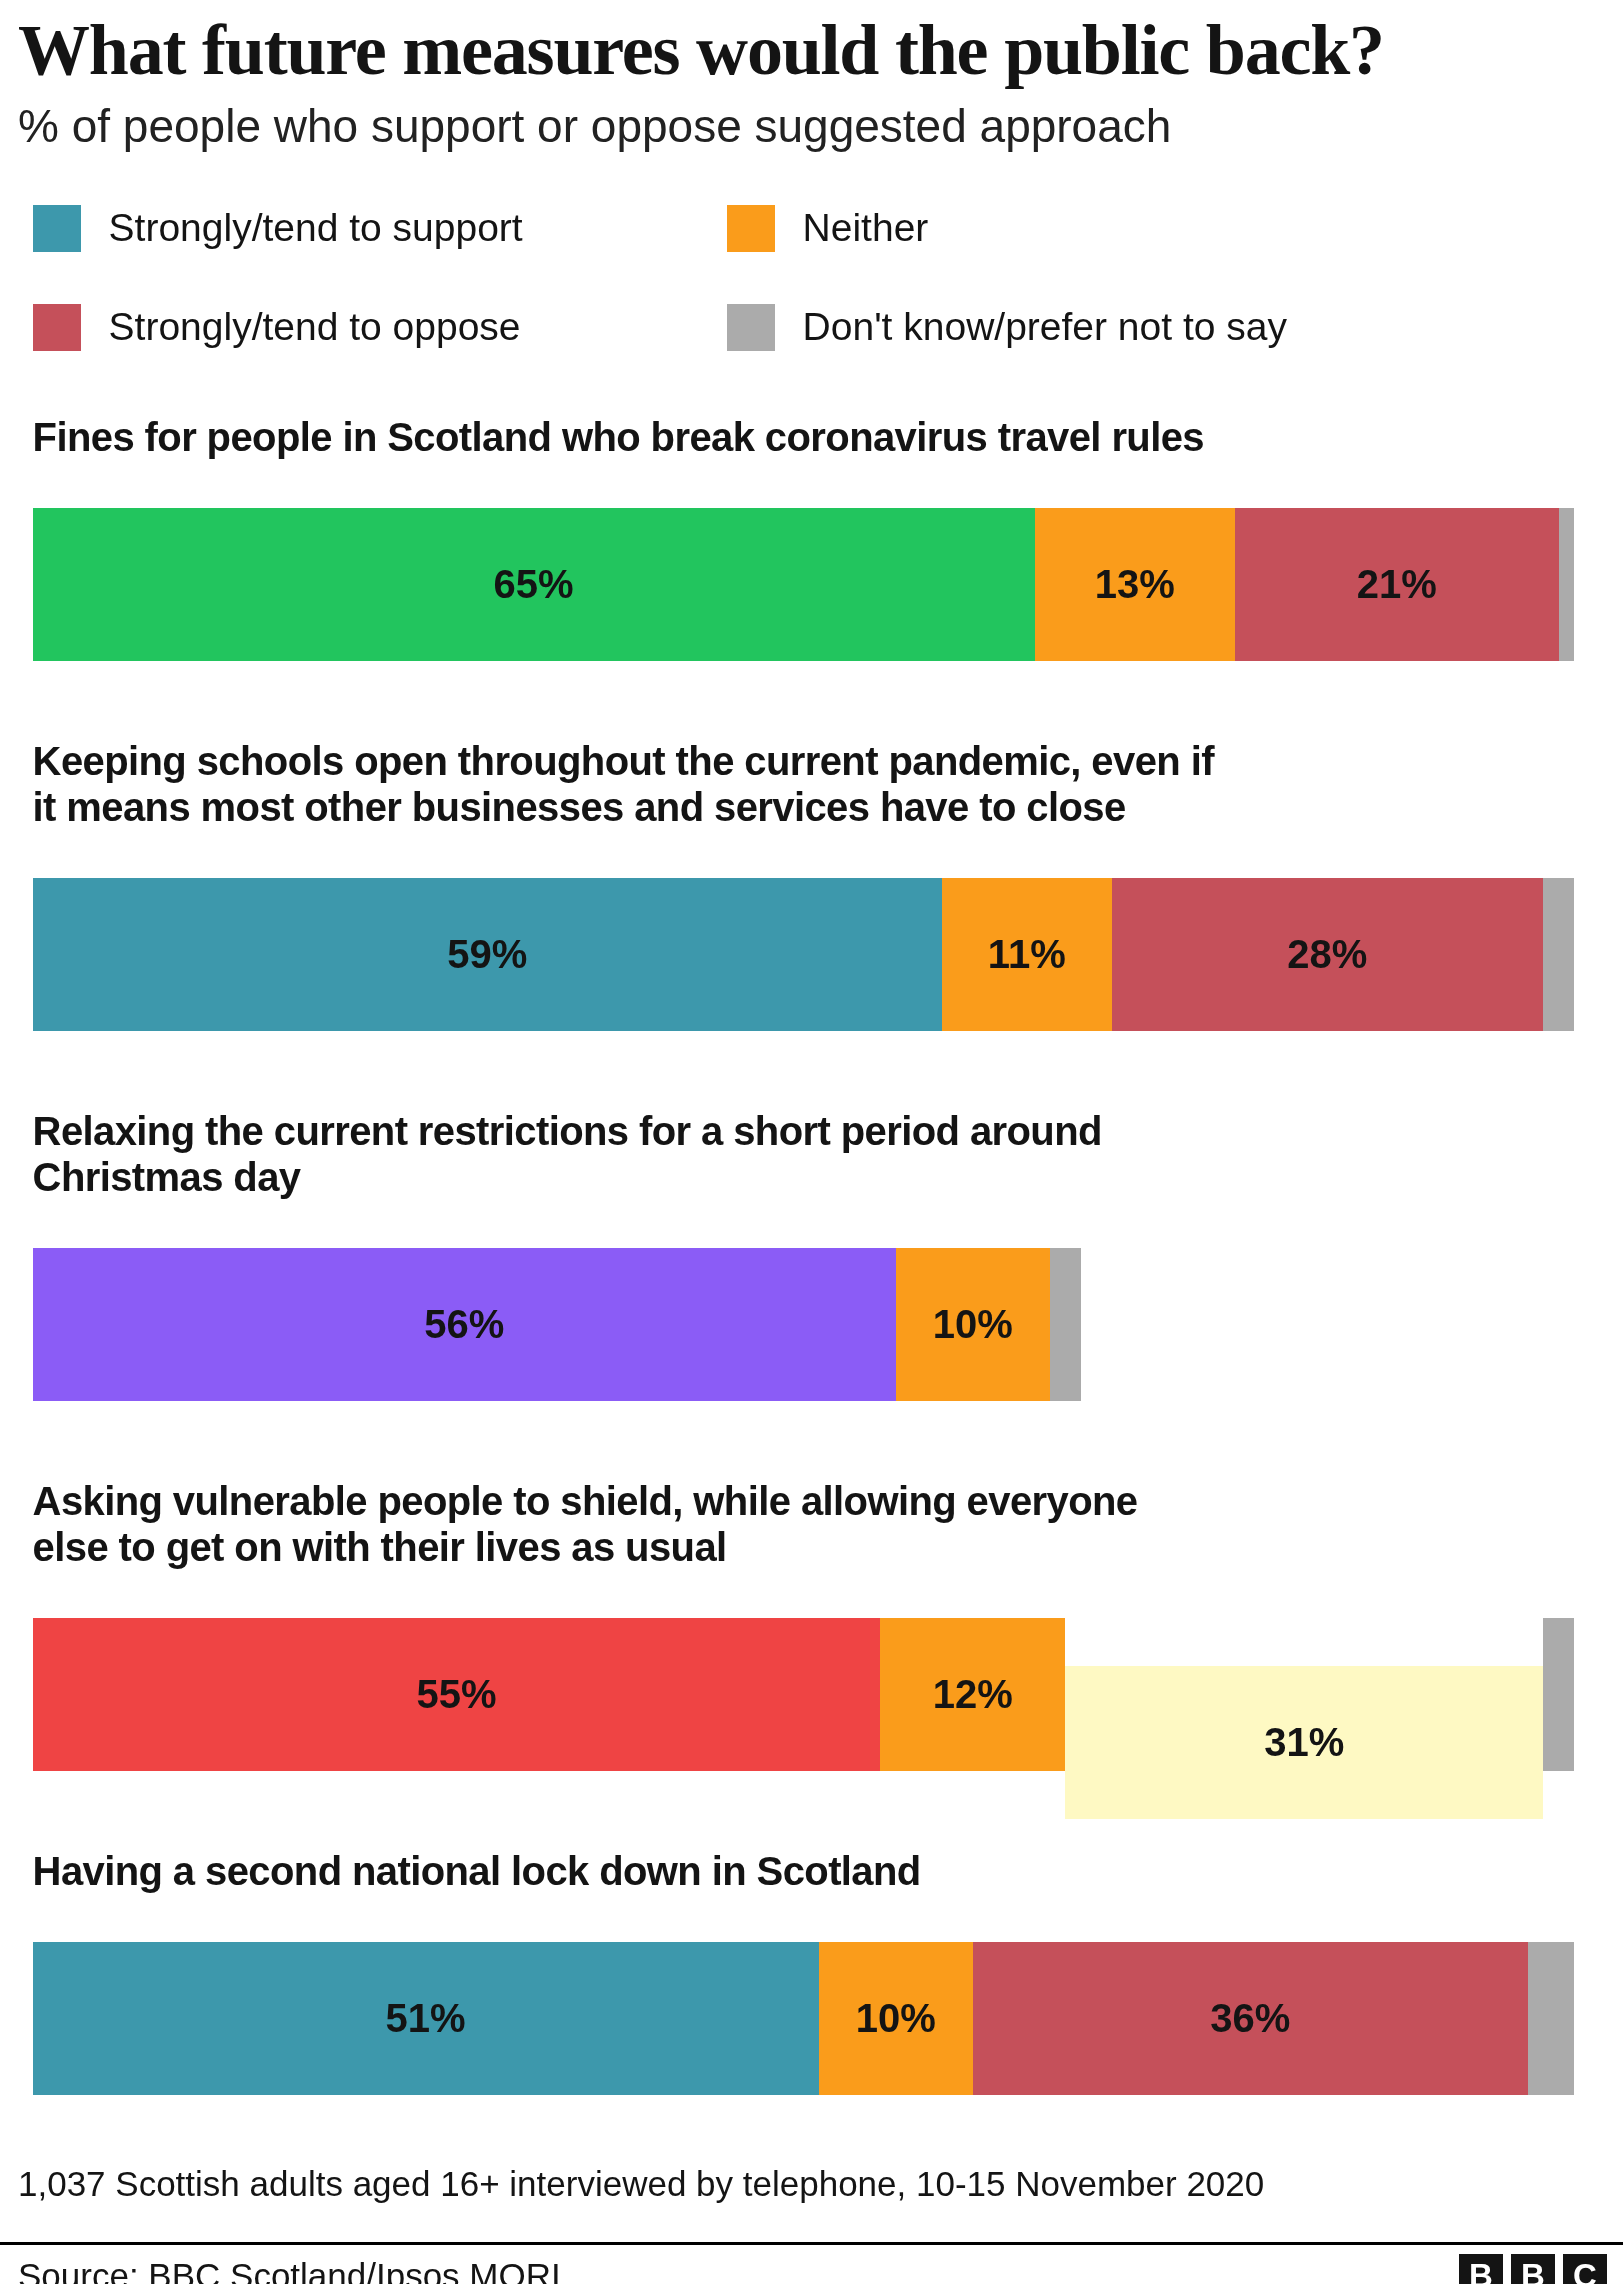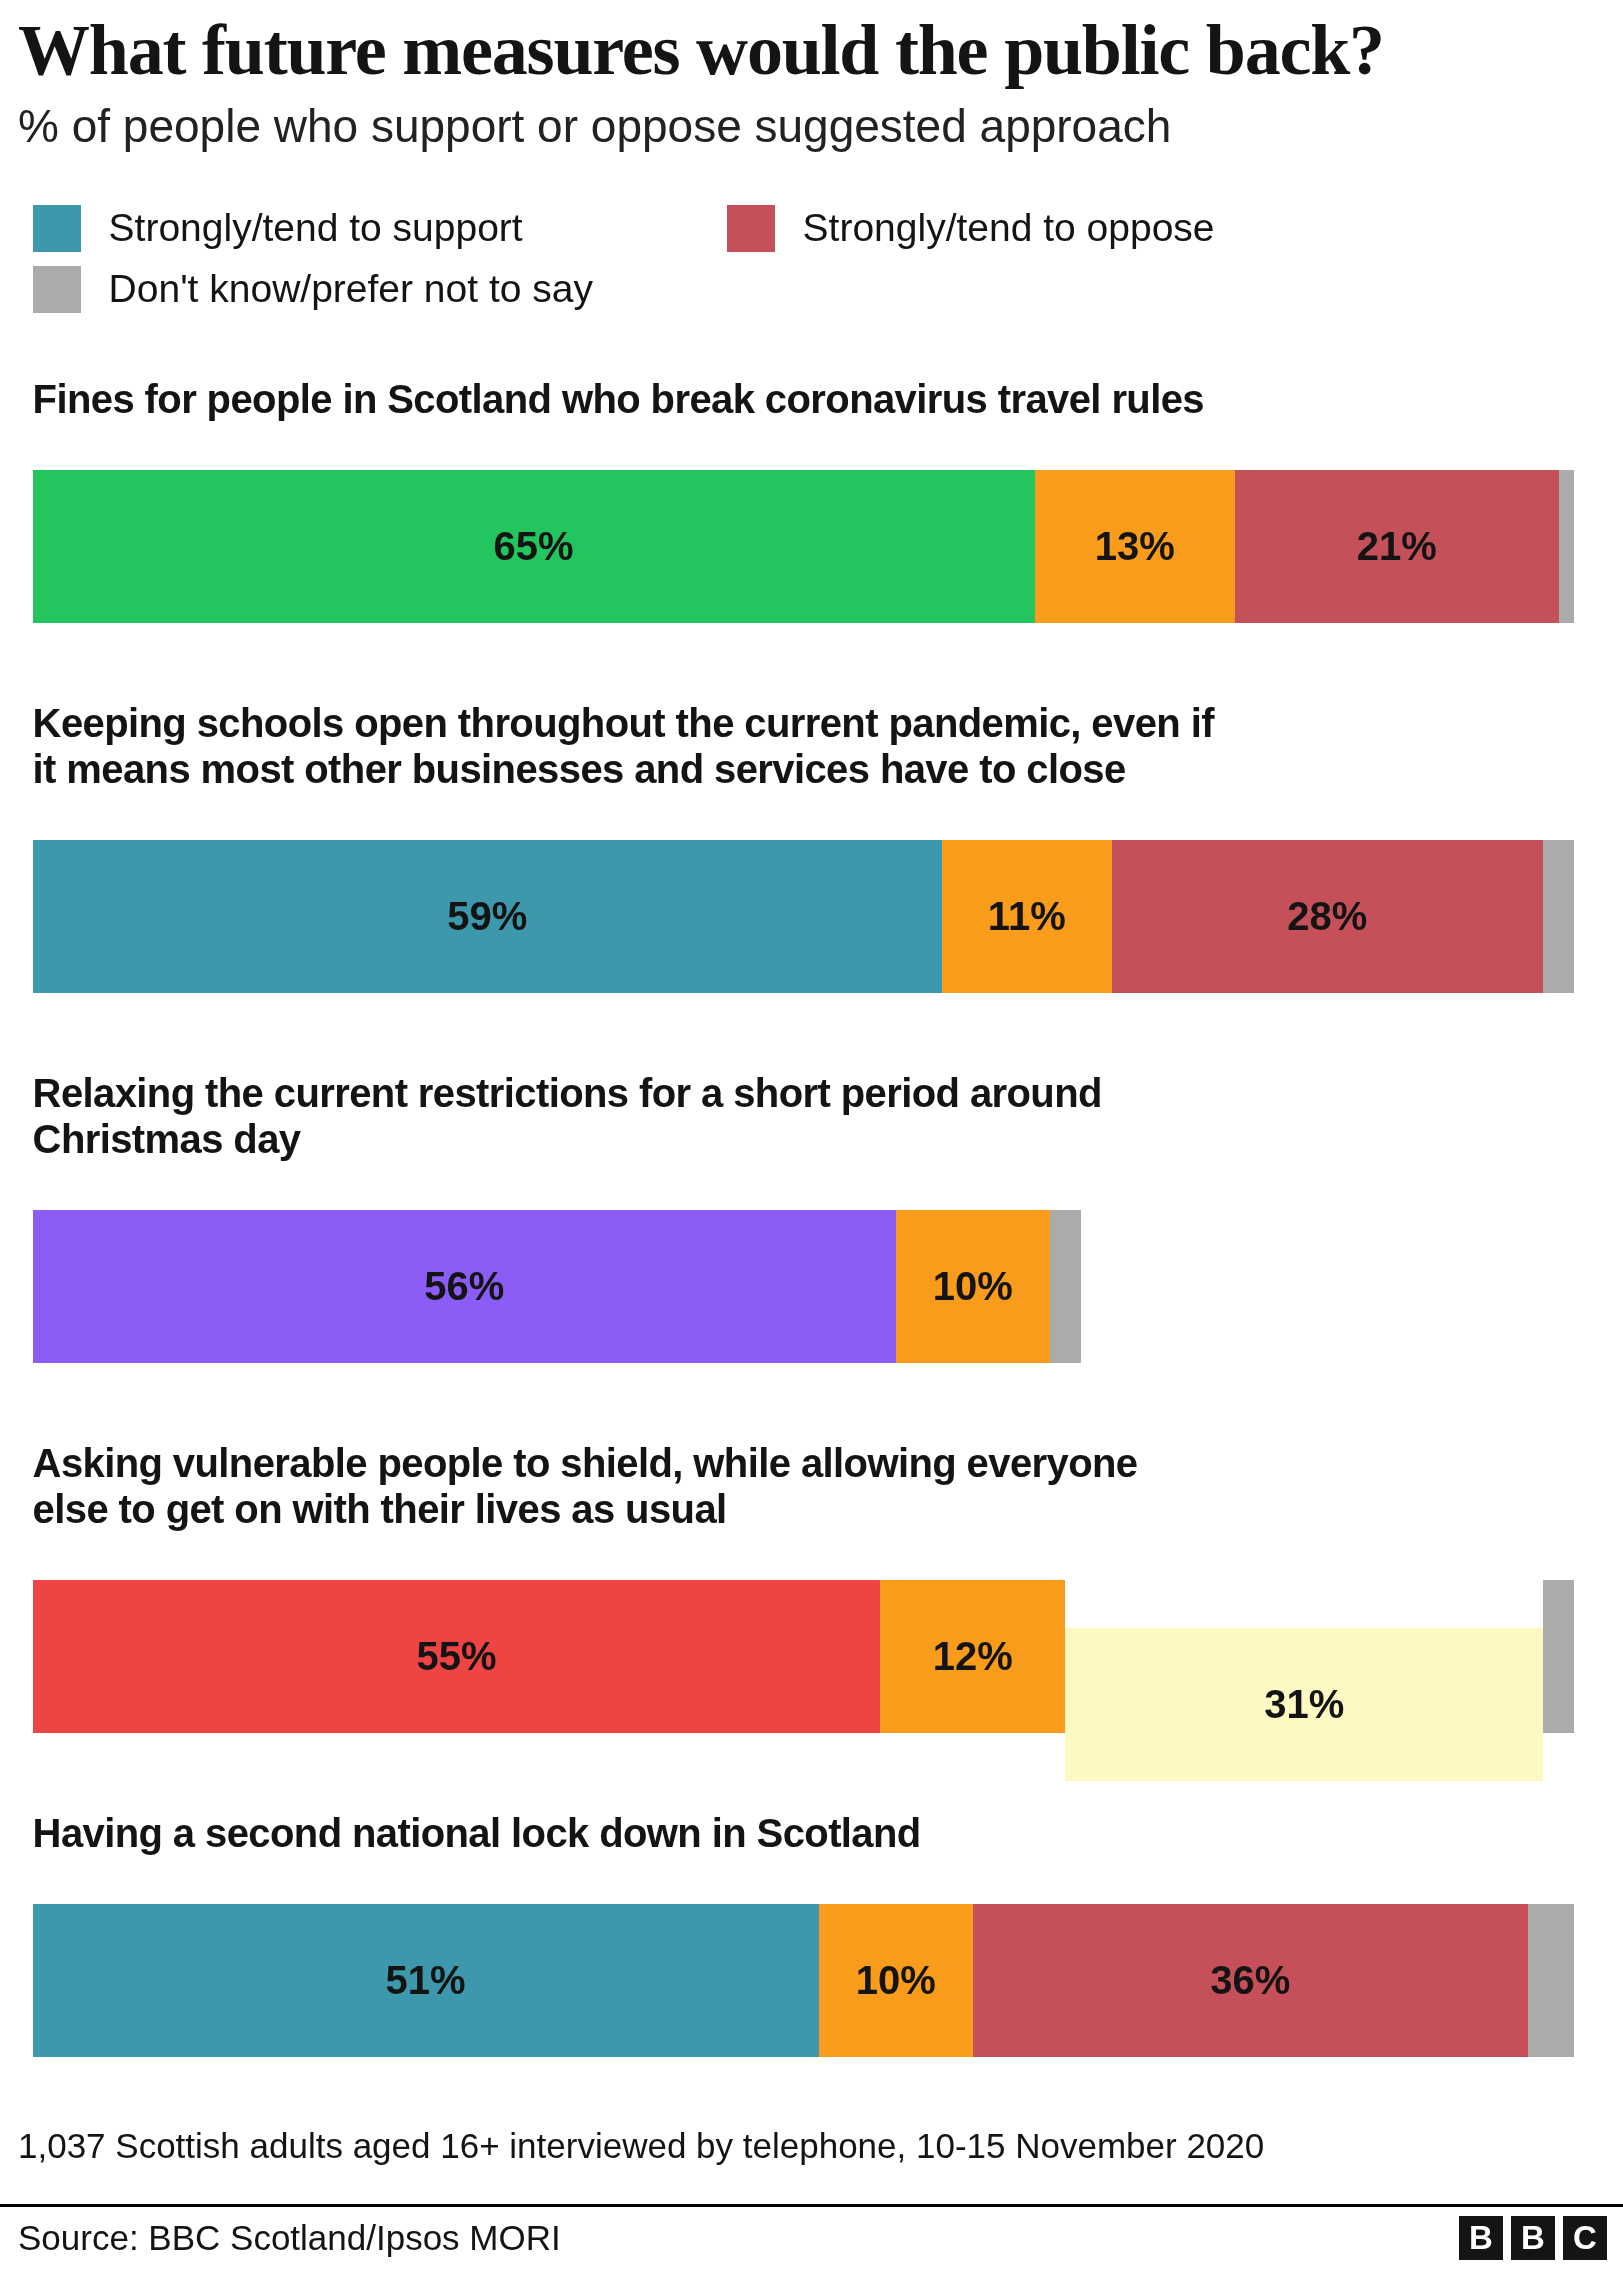--- a/index.html
+++ b/index.html
@@ -10,21 +10,21 @@
     font-family: "Liberation Sans", sans-serif;
     overflow: hidden; position: relative;
   }
   .page { padding: 11px 18px 0 18px; }
   .title {
     font-family: "Liberation Serif", "DejaVu Serif", serif;
     font-size: 72px; font-weight: 700; line-height: 78px; letter-spacing: -1.2px;
   }
   .subtitle { font-size: 46px; line-height: 54px; margin-top: 9.7px; color: #222222; }
   .chart { padding: 0 32px 0 14.6px; }
-  .legend { margin-top: 52px; display: grid; grid-template-columns: 694px auto; row-gap: 14px; }
+  .legend { margin-top: 52px; display: grid; grid-template-columns: 694px auto; row-gap: 52px; }
   .legend-item { display: flex; align-items: center; font-size: 39px; }
   .swatch { width: 48px; height: 47px; margin-right: 28px; flex: 0 0 auto; }
   .bar-rows { margin-top: 63px; }
   .row + .row { margin-top: 77px; }
   .row-heading {
     font-size: 40px; font-weight: 700; line-height: 46px;
     white-space: pre-line; margin-bottom: 48px; letter-spacing: -0.6px;
   }
   .bar { height: 153px; display: flex; width: 100%; }
   .seg { height: 100%; display: flex; align-items: center; justify-content: center; overflow: hidden; }
@@ -45,20 +45,24 @@
 
 <div class="page">
   <div class="title">What future measures would the public back?</div>
   <div class="subtitle">% of people who support or oppose suggested approach</div>
 
   <div class="chart">
     <div class="legend">
       <div class="legend-item">
         <span class="swatch" style="background: rgb(61, 152, 172);"></span>
         <span>Strongly/tend to support</span>
+      </div>
+      <div class="legend-item">
+        <span class="swatch" style="background: rgb(250, 156, 27);"></span>
+        <span>Neither</span>
       </div>
       <div class="legend-item">
         <span class="swatch" style="background: rgb(197, 80, 90);"></span>
         <span>Strongly/tend to oppose</span>
       </div>
       <div class="legend-item">
         <span class="swatch" style="background: rgb(171, 171, 171);"></span>
         <span>Don't know/prefer not to say</span>
       </div>
     </div>

